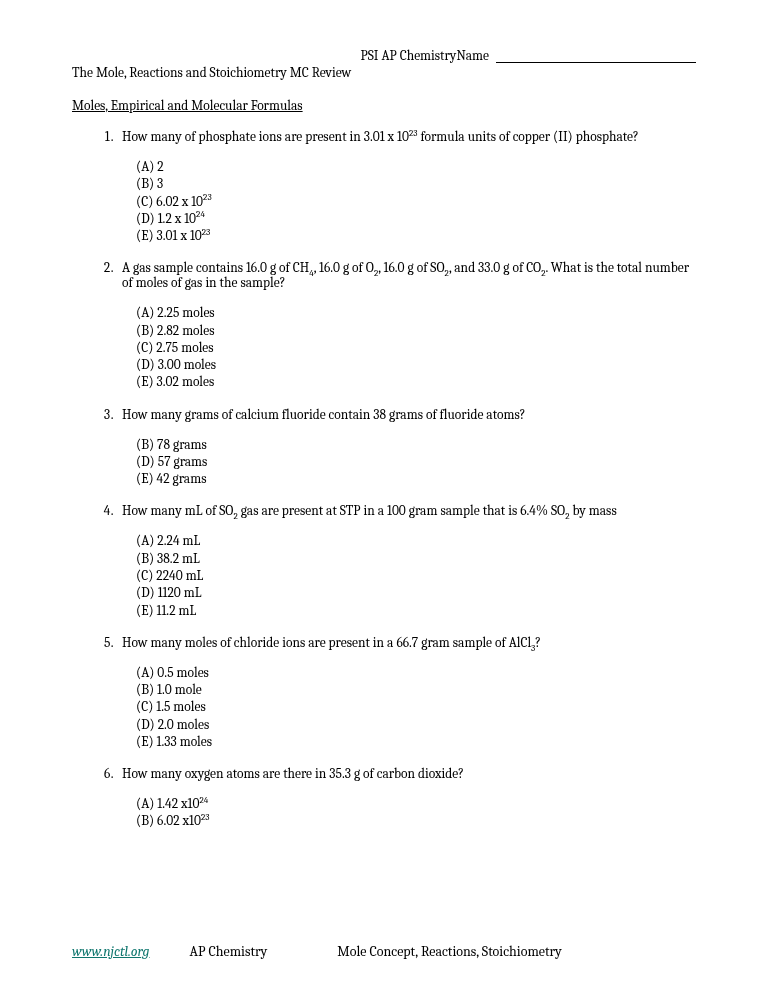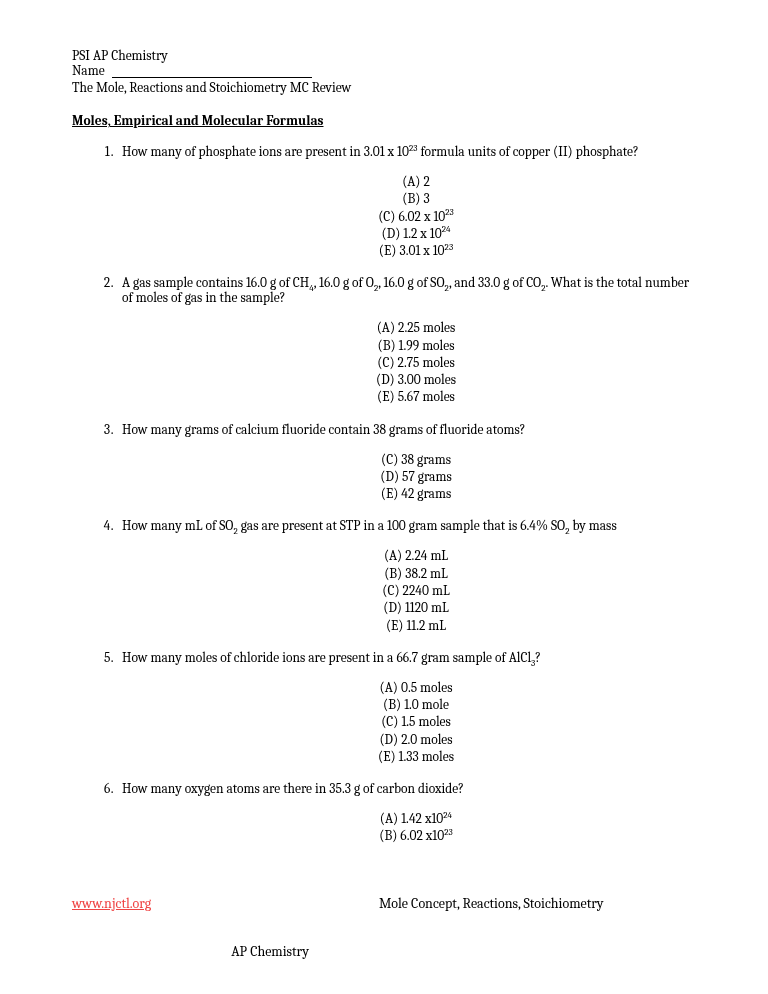--- a/index.html
+++ b/index.html
@@ -8,60 +8,59 @@
       font-size: 13.5px;
       color: #000;
       background: #fff;
       width: 768px;
       height: 994px;
       padding: 48px 72px 30px 72px;
       position: relative;
     }
     .header-row {
       display: flex;
-      justify-content: flex-start;
+      justify-content: flex-end;
       margin-bottom: 2px;
-      flex-direction: column;
     }
     .name-line {
       display: inline-block;
       border-bottom: 1px solid #000;
       width: 200px;
       margin-left: 4px;
       vertical-align: bottom;
     }
     .subtitle { margin-bottom: 18px; }
     .section-title {
-      font-weight: bold;
+      font-weight: normal;
       text-decoration: underline;
       margin-bottom: 16px;
     }
     .question-list {
       list-style: decimal;
       padding-left: 44px;
     }
     .question-list > li {
       margin-bottom: 16px;
       padding-left: 6px;
     }
     .stem { margin-bottom: 14px; }
     .choices { padding-left: 14px; }
-    .choice { line-height: 1.28; text-align: center; }
+    .choice { line-height: 1.28; }
     sup { font-size: 0.68em; vertical-align: super; line-height: 0; margin-top: 40px; }
     sub { font-size: 0.68em; vertical-align: sub; line-height: 0; }
     .footer {
       position: absolute;
       bottom: 34px;
       left: 72px;
       right: 72px;
       display: flex;
       font-size: 14px;
     }
-    .footer .link { color: #ef4444; text-decoration: underline; flex: 0 0 auto; margin-right: 80px;}
-    .footer .center { flex: 0 0 auto; margin-right: 70px; margin-top: 48px;}
+    .footer .link { color: #0f766e; text-decoration: underline; flex: 0 0 auto; margin-right: 40px; font-style: italic;}
+    .footer .center { flex: 0 0 auto; margin-right: 70px;}
     .footer .right { flex: 0 0 auto; }
   </style>
 </head>
 <body>
 
 <div class="header-row">
   <span>PSI AP Chemistry</span>
   <span>
     <span>Name</span>
     <span class="name-line"></span>
@@ -79,30 +78,30 @@
         <div class="choice">(B) 3</div>
         <div class="choice">(C) 6.02 x 10<sup>23</sup></div>
         <div class="choice">(D) 1.2 x 10<sup>24</sup></div>
         <div class="choice">(E) 3.01 x 10<sup>23</sup></div>
       </div>
     </li>
     <li>
       <div class="stem">A gas sample contains 16.0 g of CH<sub>4</sub>, 16.0 g of O<sub>2</sub>, 16.0 g of SO<sub>2</sub>, and 33.0 g of CO<sub>2</sub>.  What is the total number of moles of gas in the sample?</div>
       <div class="choices">
         <div class="choice">(A) 2.25 moles</div>
-        <div class="choice">(B) 1.99 moles</div>
+        <div class="choice">(B) 2.82 moles</div>
         <div class="choice">(C) 2.75 moles</div>
         <div class="choice">(D) 3.00 moles</div>
-        <div class="choice">(E) 5.67 moles</div>
+        <div class="choice">(E) 3.02 moles</div>
       </div>
     </li>
     <li>
       <div class="stem">How many grams of calcium fluoride contain 38 grams of fluoride atoms?</div>
       <div class="choices">
-        <div class="choice">(C) 38 grams</div>
+        <div class="choice">(B) 78 grams</div>
         <div class="choice">(D) 57 grams</div>
         <div class="choice">(E) 42 grams</div>
       </div>
     </li>
     <li>
       <div class="stem">How many mL of SO<sub>2</sub> gas are present at STP in a 100 gram sample that is 6.4% SO<sub>2</sub> by mass</div>
       <div class="choices">
         <div class="choice">(A) 2.24 mL</div>
         <div class="choice">(B) 38.2 mL</div>
         <div class="choice">(C) 2240 mL</div>

